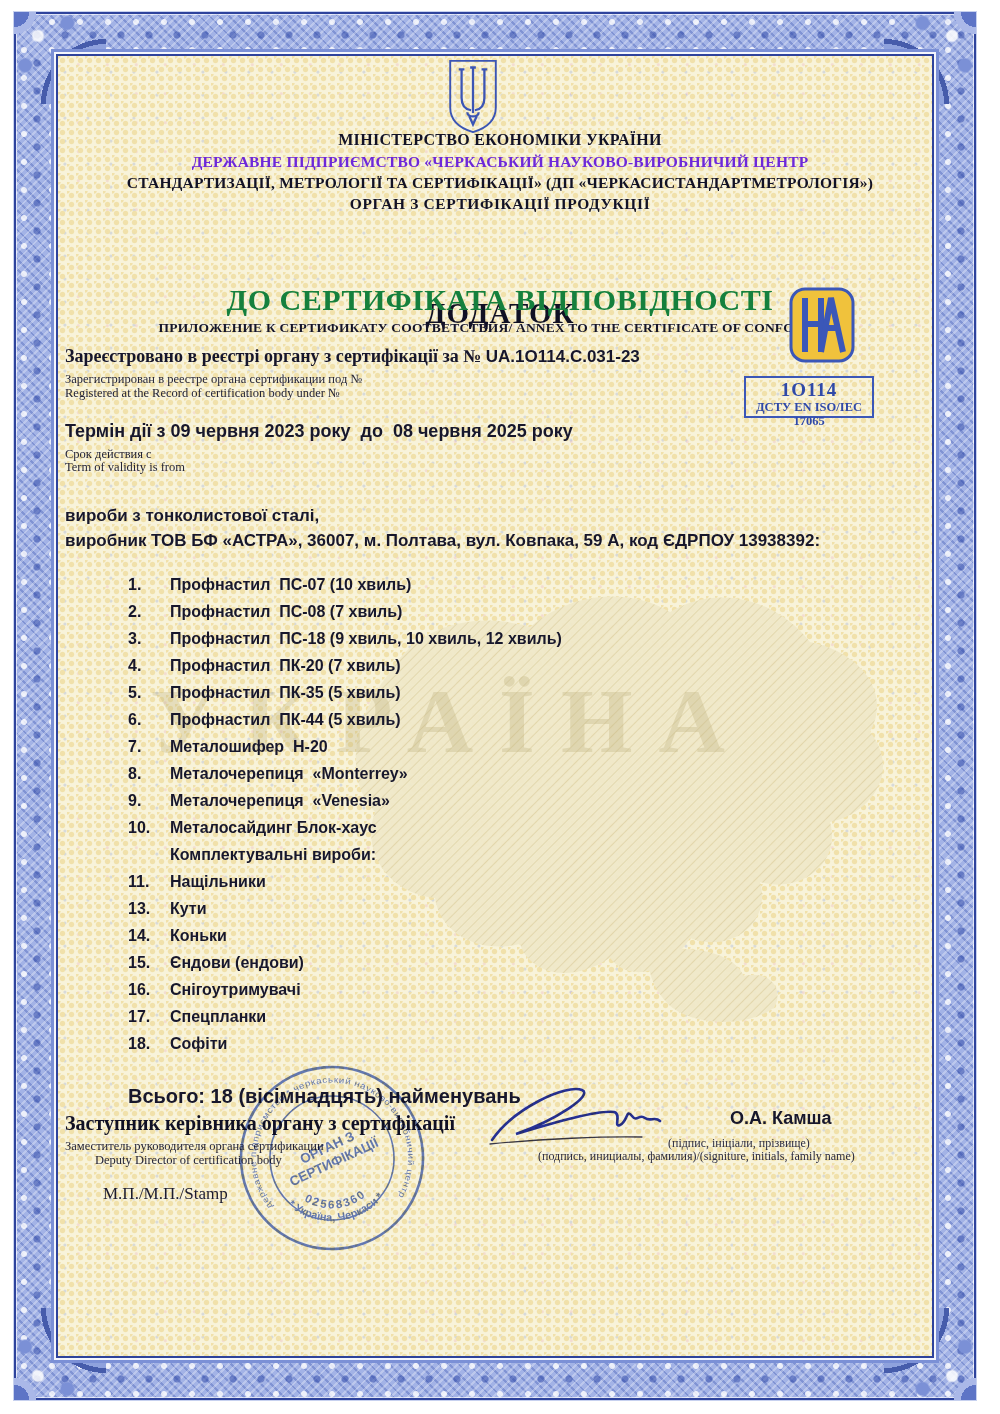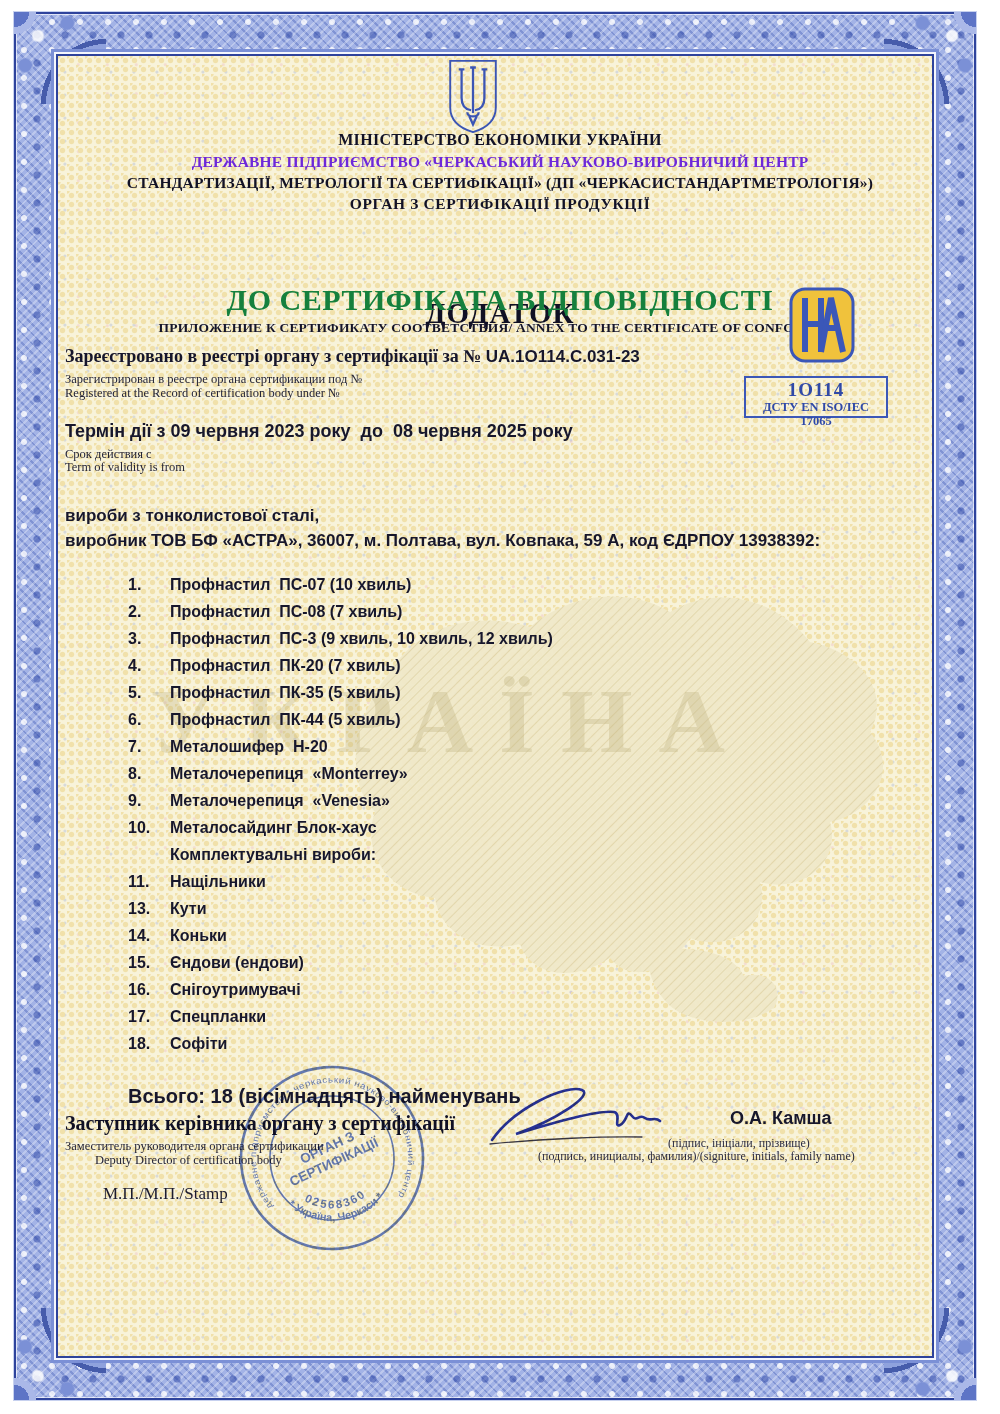--- a/index.html
+++ b/index.html
@@ -73,21 +73,21 @@
   .total{left:128px;top:1085px;font-size:20px;}
   .pos1{left:65px;top:1112px;font-size:20px;color:#101024;}
   .pos2{left:65px;top:1139px;}
   .pos3{left:65px;top:1153px;margin-left:30px;}
   .mp{left:103px;top:1184px;font-size:17px;font-family:"Liberation Serif",serif;color:#1b1b30;}
   .name{left:730px;top:1108px;font-size:18px;}
   .cap1{left:628px;top:1136px;font-size:12px;color:#2a2a40;margin-left:40px;}
   .cap2{left:538px;top:1149px;font-size:12px;color:#2a2a40;}
   
   .acc-logo{position:absolute;left:788px;top:286px;width:68px;height:78px;}
-  .acc-box{position:absolute;left:744px;top:376px;width:144px;height:42px;box-sizing:border-box;
+  .acc-box{position:absolute;left:744px;top:376px;width:130px;height:42px;box-sizing:border-box;
     border:2px solid #3b57b8;text-align:center;color:#2f49a8;}
   .acc-code{font-family:"Liberation Serif",serif;font-weight:bold;font-size:19px;line-height:21px;letter-spacing:1px;margin-top:1px;}
   .acc-std{font-family:"Liberation Serif",serif;font-weight:bold;font-size:12.5px;line-height:14px;}
   
   .stamp{position:absolute;left:237px;top:1063px;width:190px;height:190px;mix-blend-mode:multiply;opacity:.88;}
   .signature{position:absolute;left:486px;top:1080px;width:190px;height:78px;mix-blend-mode:multiply;}
   .emblem{position:absolute;left:446px;top:58px;width:54px;height:76px;}
 </style>
 </head>
 <body>
@@ -169,21 +169,21 @@
         <div class="item-row">
           <span class="item-num">1.</span>
           <span class="item-label">Профнастил  ПС-07 (10 хвиль)</span>
         </div>
         <div class="item-row">
           <span class="item-num">2.</span>
           <span class="item-label">Профнастил  ПС-08 (7 хвиль)</span>
         </div>
         <div class="item-row">
           <span class="item-num">3.</span>
-          <span class="item-label">Профнастил  ПС-3 (9 хвиль, 10 хвиль, 12 хвиль)</span>
+          <span class="item-label">Профнастил  ПС-18 (9 хвиль, 10 хвиль, 12 хвиль)</span>
         </div>
         <div class="item-row">
           <span class="item-num">4.</span>
           <span class="item-label">Профнастил  ПК-20 (7 хвиль)</span>
         </div>
         <div class="item-row">
           <span class="item-num">5.</span>
           <span class="item-label">Профнастил  ПК-35 (5 хвиль)</span>
         </div>
         <div class="item-row">

